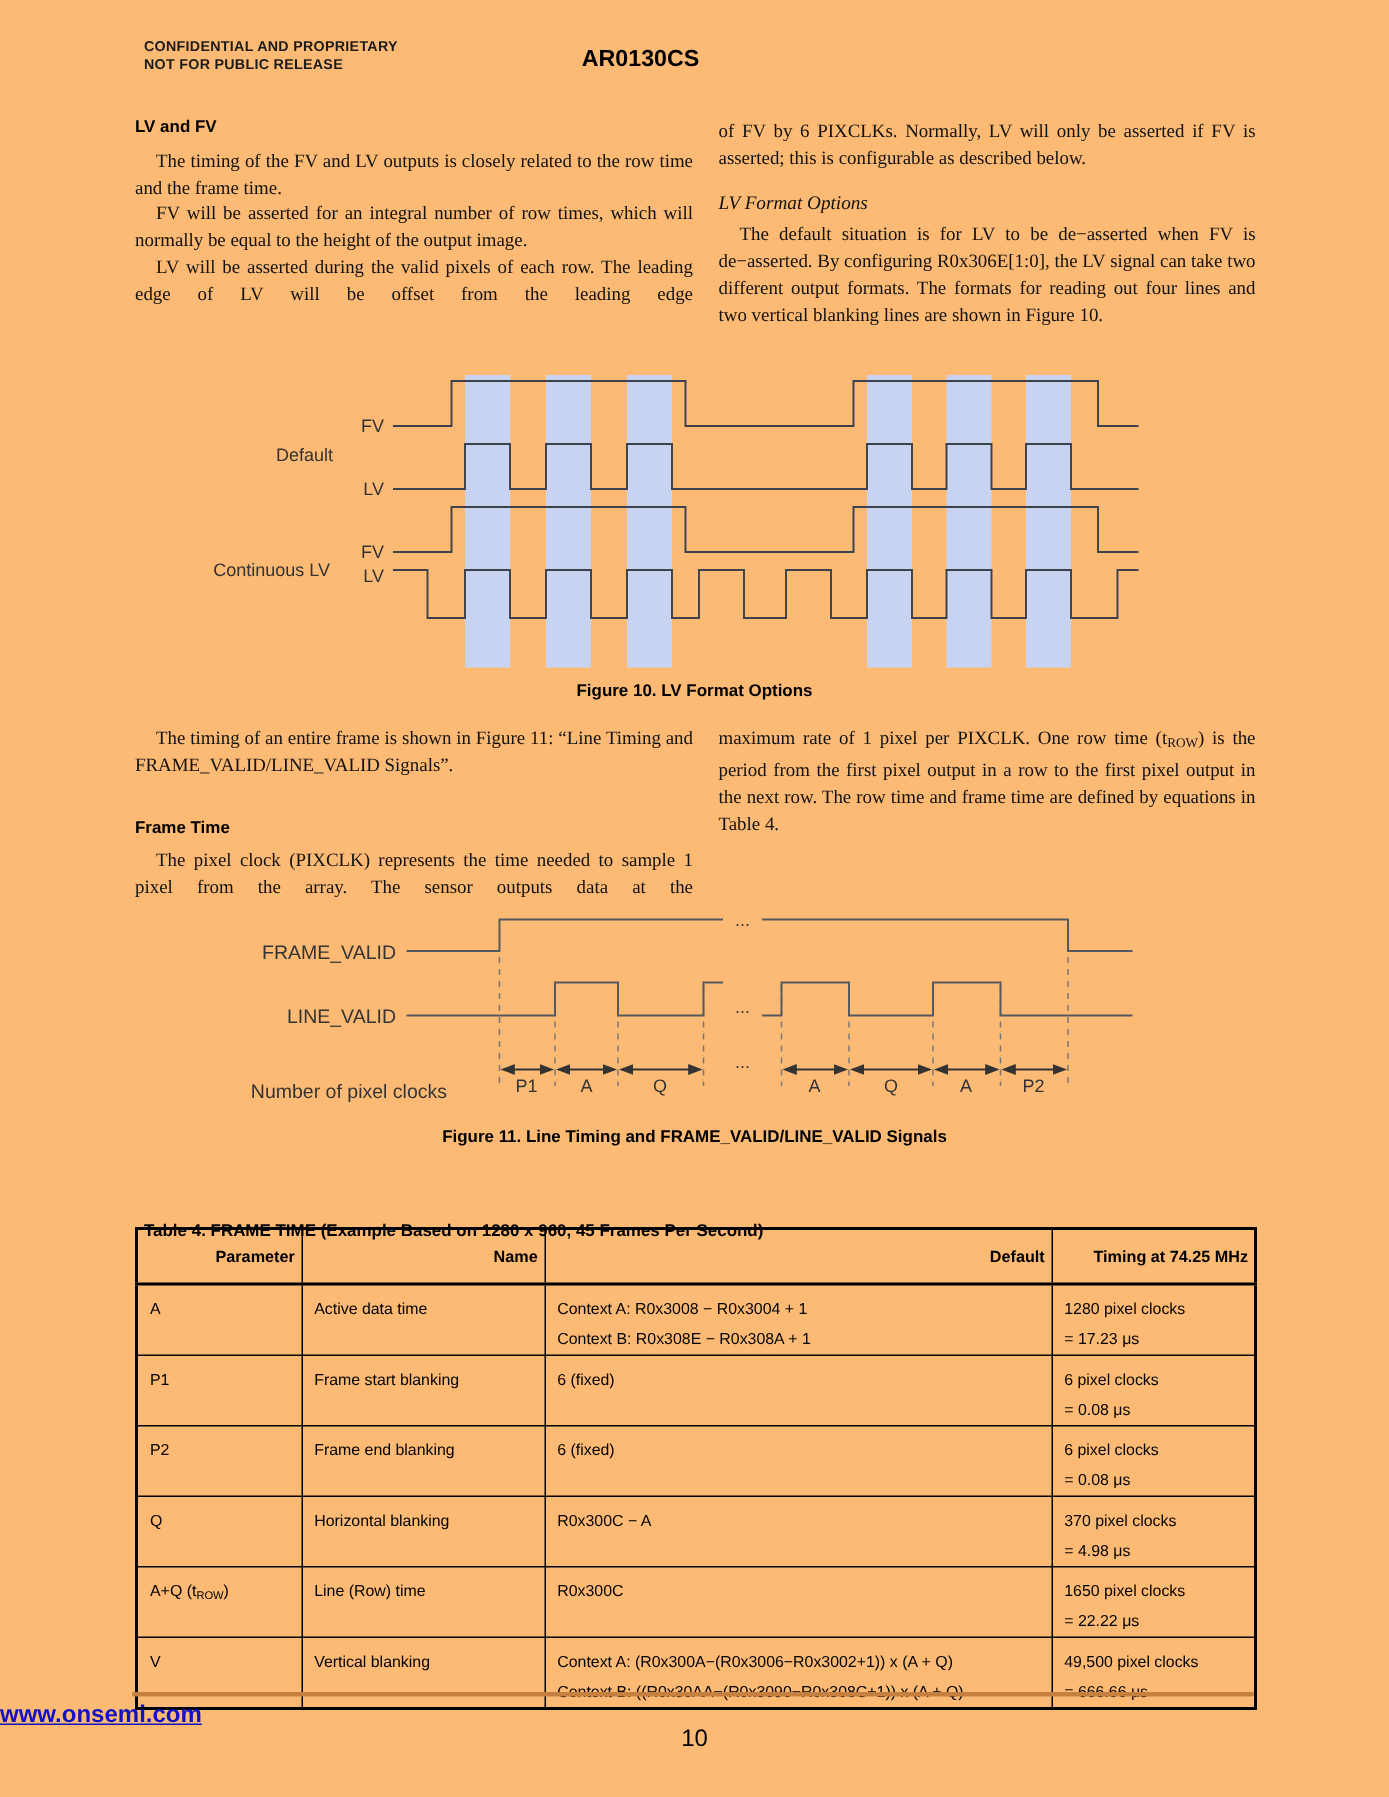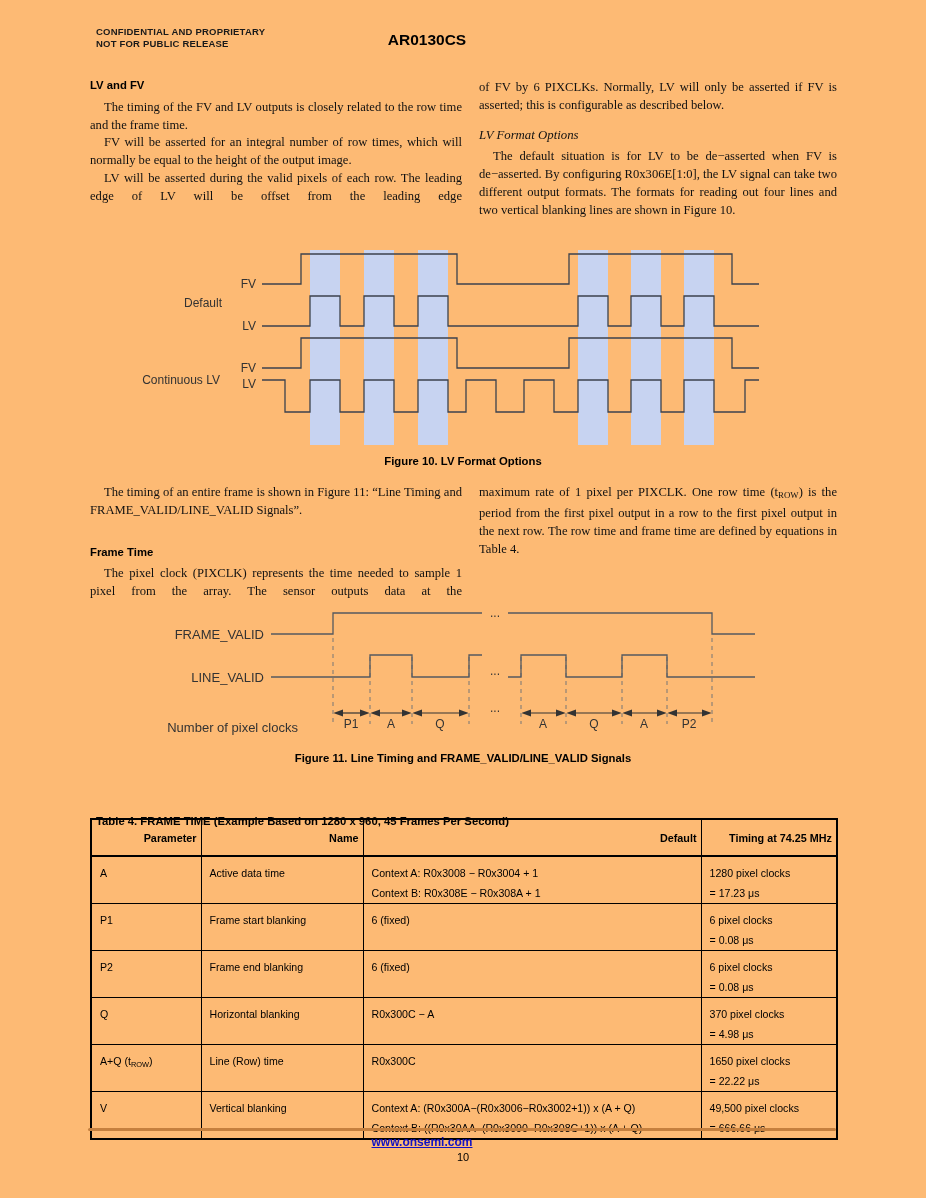--- a/index.html
+++ b/index.html
@@ -38,25 +38,25 @@
   table.frame{position:absolute;left:90px;top:818px;width:746px;border-collapse:collapse;
         font-family:"Liberation Sans",sans-serif;font-size:10.6px;color:#000;
         border:2px solid #000;table-layout:fixed;}
   table.frame th{border:1px solid #000;border-bottom:2px solid #000;font-size:10.8px;
         font-weight:bold;text-align:right;height:23px;padding:6px 4px;}
   table.frame td{border:1px solid #000;vertical-align:top;padding:6px 8px 0 8px;line-height:20px;}
   table.frame tr.r{height:41px;}
   table.frame tr.r-last{height:36px;}
   
   .rule{position:absolute;left:88px;top:1128px;width:748px;height:3px;border-radius:2px;}
-  .flink{position:absolute;left:0;top:1135px;width:844px;text-align:center;
-        font-family:"Liberation Sans",sans-serif;font-weight:bold;font-size:12px;}
+  .flink{position:absolute;left:0;top:1135px;width:844px;text-align:left;
+        font-family:"Liberation Sans",sans-serif;font-weight:bold;font-size:16px;}
   .flink a{color:#1212c4;text-decoration:underline;}
   .pnum{position:absolute;left:0;top:1151px;width:926px;text-align:center;
-        font-family:"Liberation Sans",sans-serif;font-size:11px;color:#000;}
+        font-family:"Liberation Sans",sans-serif;font-size:16px;color:#000;}
 </style>
 </head>
 <body>
 
 <div class="page">
 
   <div class="conf">
     <div>CONFIDENTIAL AND PROPRIETARY</div>
     <div>NOT FOR PUBLIC RELEASE</div>
   </div>

